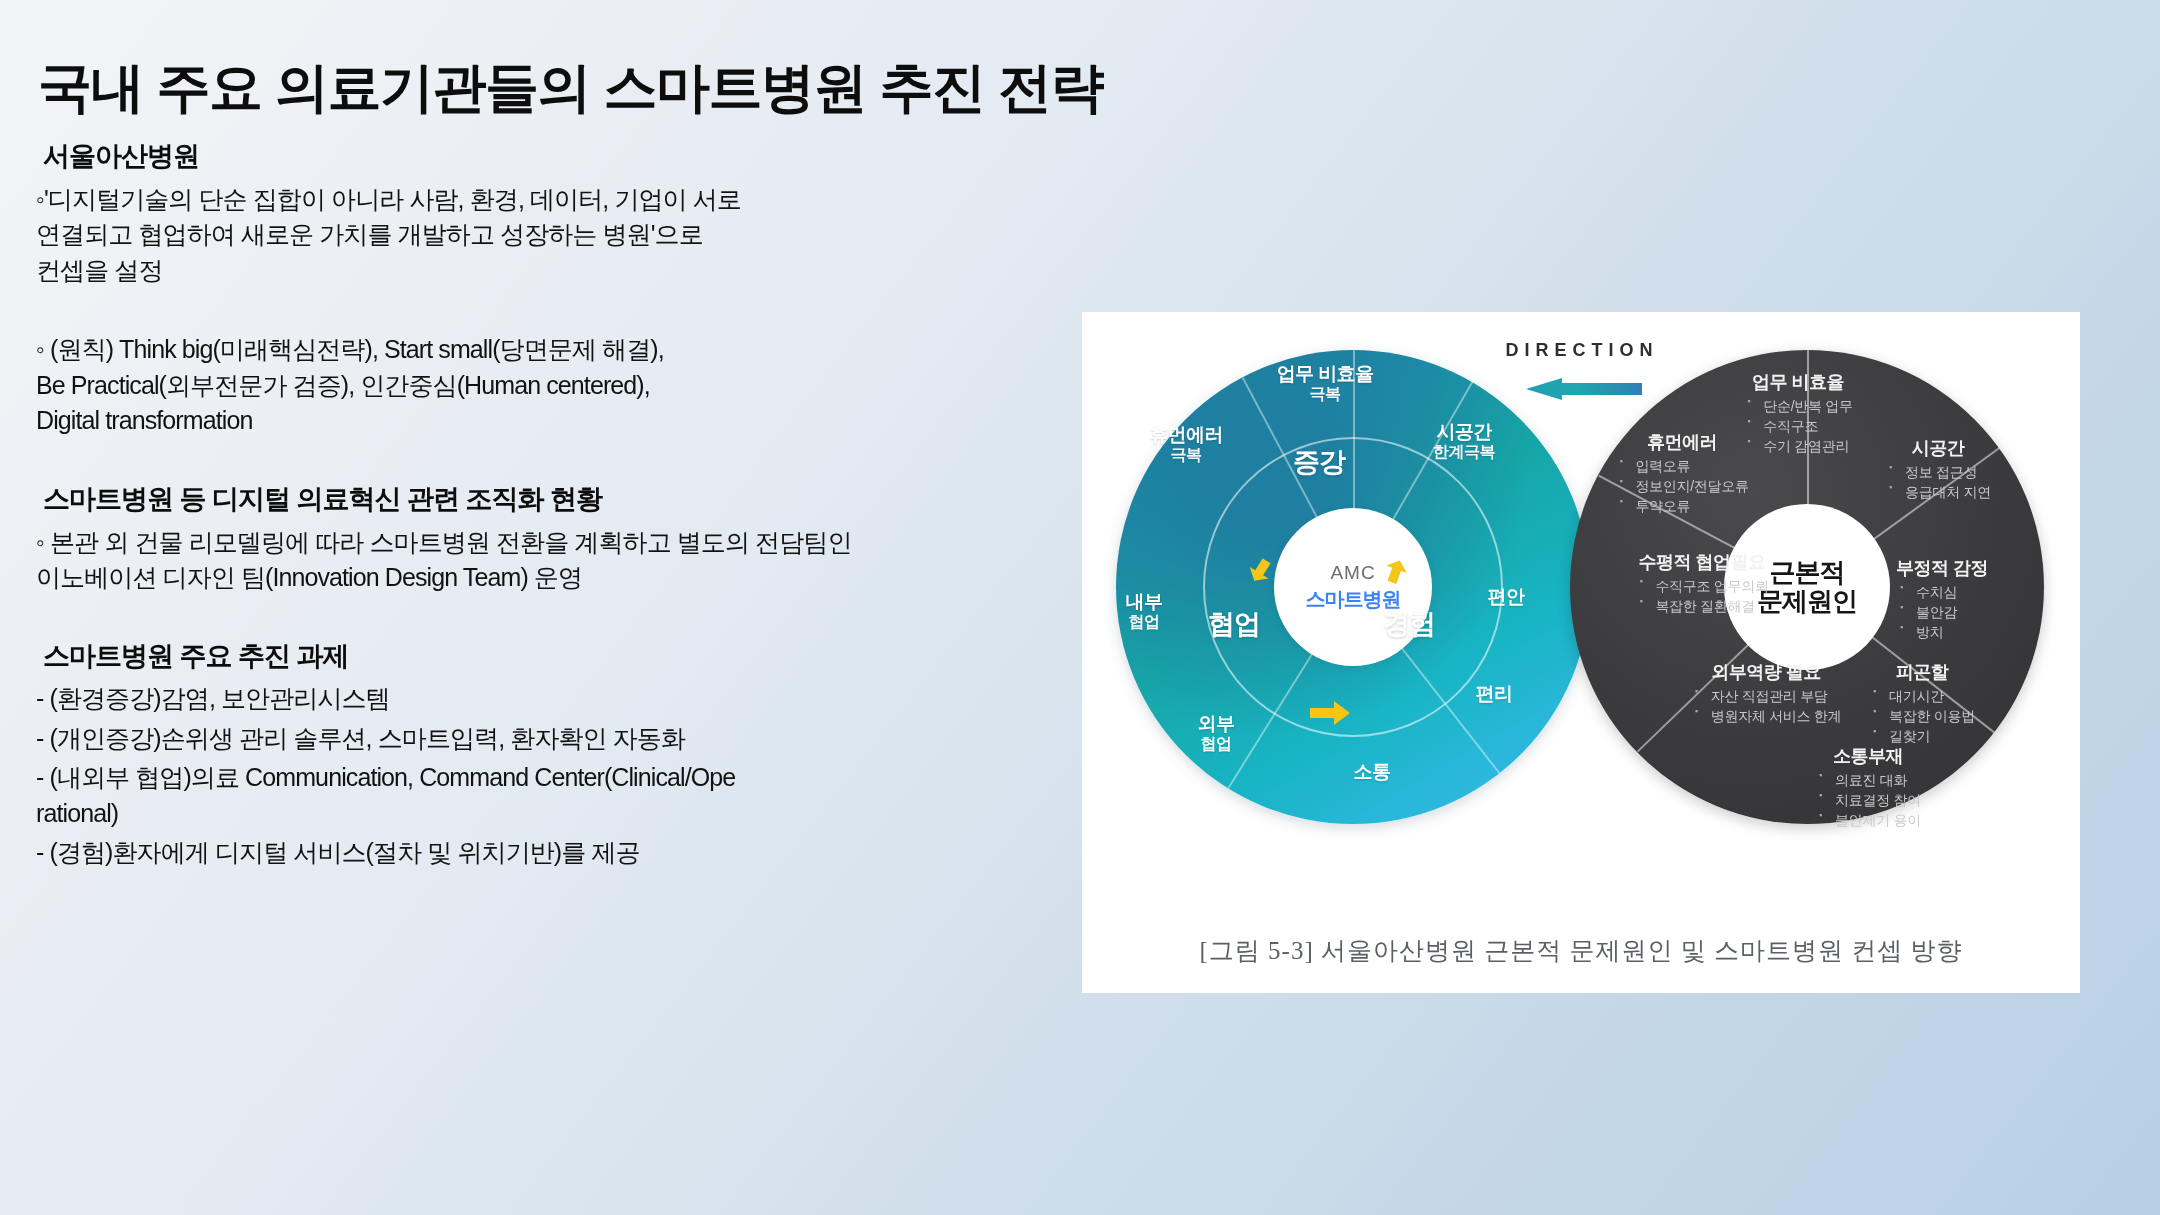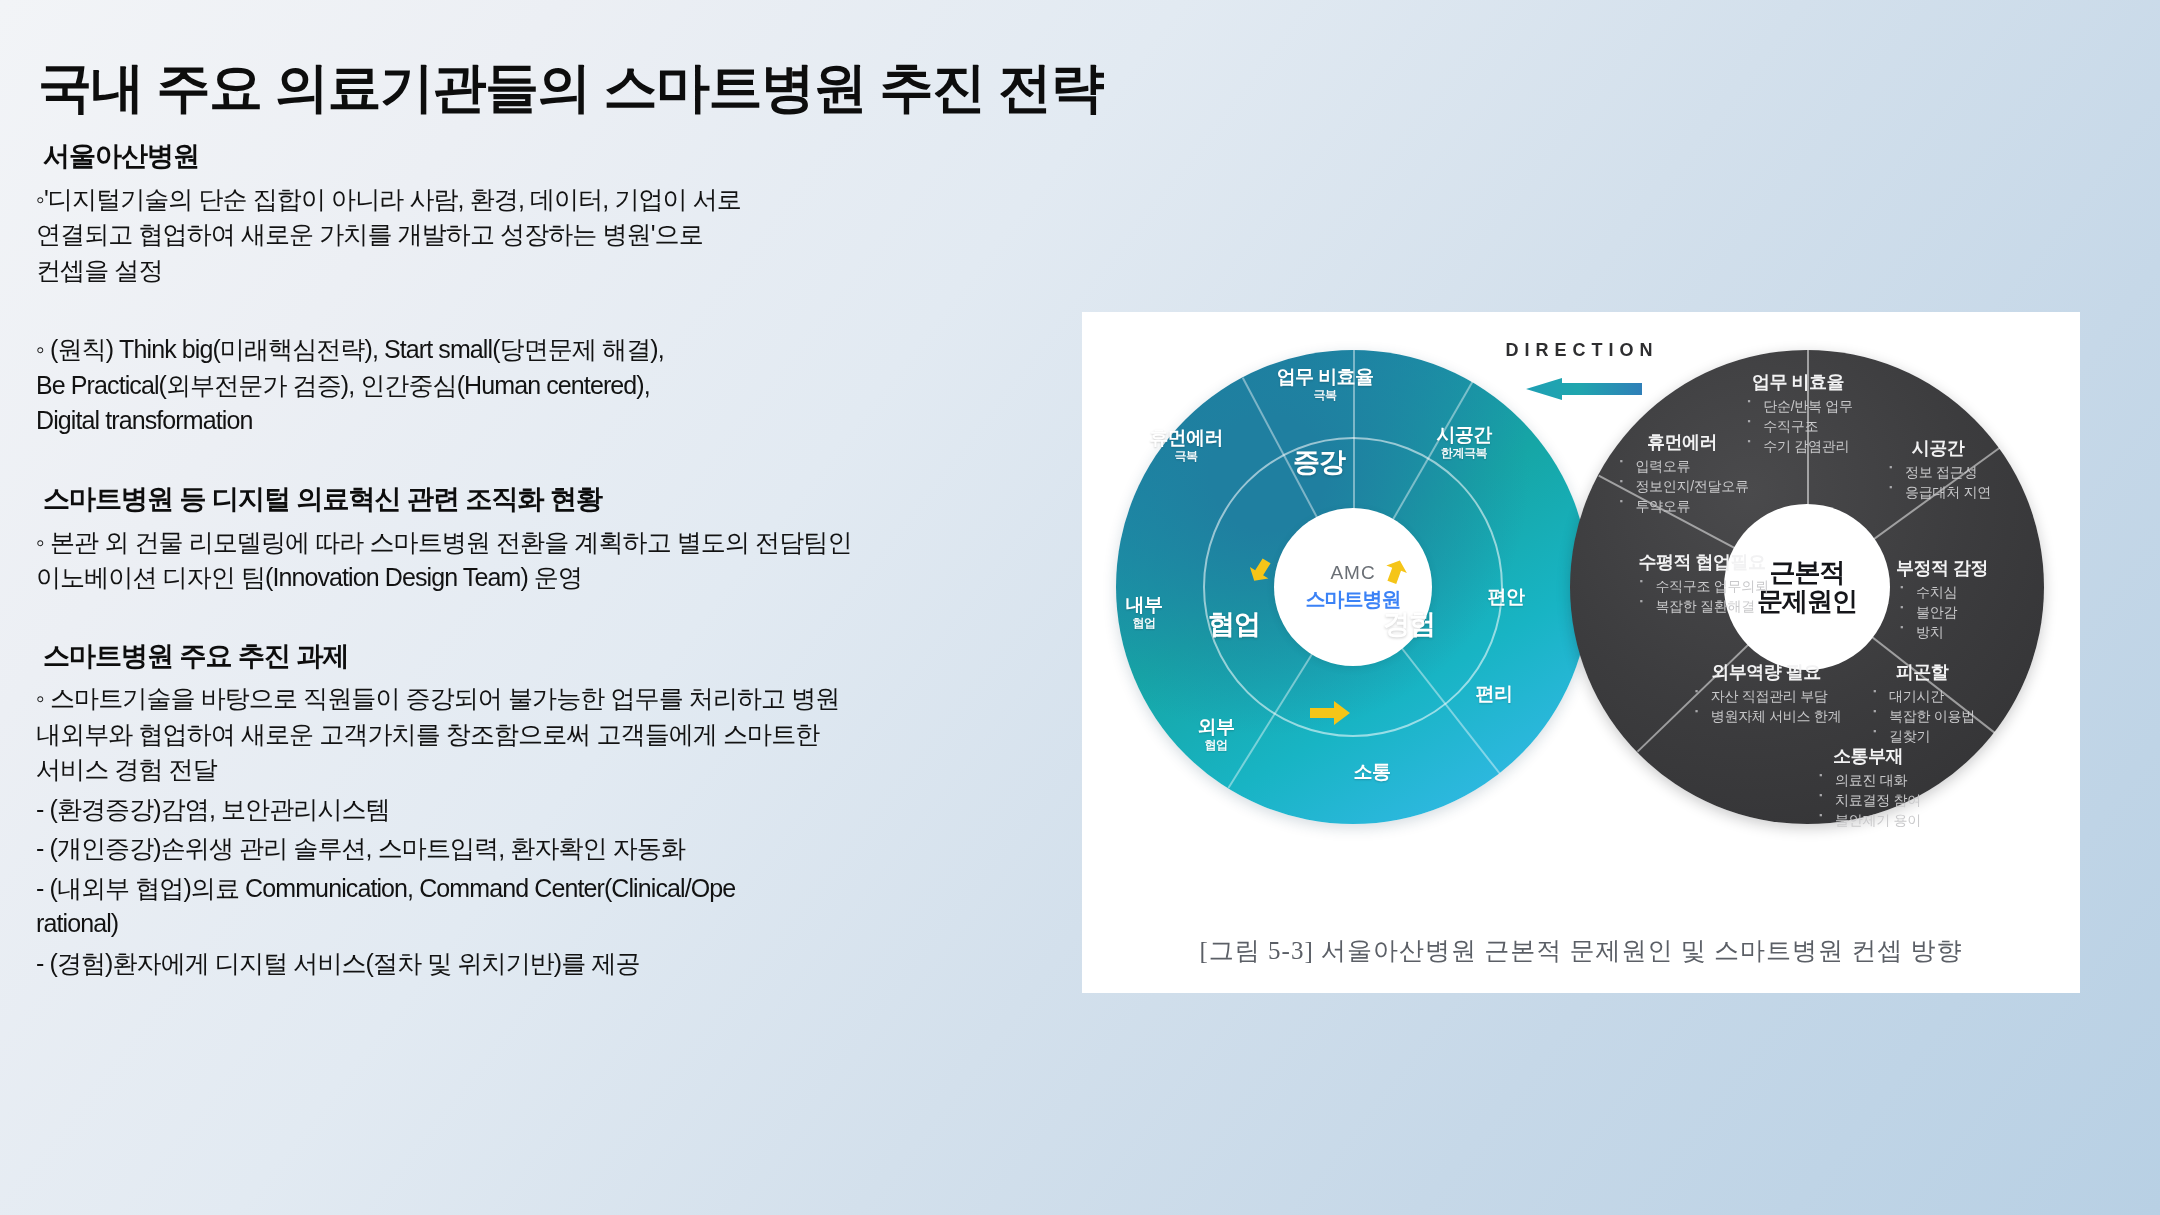--- a/index.html
+++ b/index.html
@@ -201,21 +201,21 @@
     transform: translate(-50%, -50%);
     text-shadow: 0 1px 2px rgba(0,0,0,0.18);
   }
   .lbl .t1 {
     font-size: 19px;
     font-weight: 700;
     letter-spacing: -0.6px;
     display: block;
   }
   .lbl .t2 {
-    font-size: 12px;
+    font-size: 16px;
     font-weight: 700;
     letter-spacing: -0.4px;
     display: block;
     opacity: 0.95;
   }
   .lbl-inner {
     position: absolute;
     transform: translate(-50%, -50%);
     color: #ffffff;
     font-size: 27px;
@@ -320,23 +320,20 @@
     <div class="section">
       <div class="section-heading">스마트병원 등 디지털 의료혁신 관련 조직화 현황</div>
       <div class="para"> ◦ 본관 외 건물 리모델링에 따라 스마트병원 전환을 계획하고 별도의 전담팀인
 이노베이션 디자인 팀(Innovation Design Team) 운영</div>
     </div>
 
     <div class="gap-md"></div>
 
     <div class="section">
       <div class="section-heading">스마트병원 주요 추진 과제</div>
-      <div class="para"> ◦ 스마트기술을 바탕으로 직원들이 증강되어 불가능한 업무를 처리하고 병원
-내외부와 협업하여 새로운 고객가치를 창조함으로써 고객들에게 스마트한
-서비스 경험 전달</div>
       <div class="para"> - (환경증강)감염, 보안관리시스템</div>
       <div class="para"> - (개인증강)손위생 관리 솔루션, 스마트입력, 환자확인 자동화</div>
       <div class="para"> - (내외부 협업)의료 Communication, Command Center(Clinical/Ope
 rational)</div>
       <div class="para"> - (경험)환자에게 디지털 서비스(절차 및 위치기반)를 제공</div>
     </div>
 
   </div>
 
   <div class="figure-panel">

